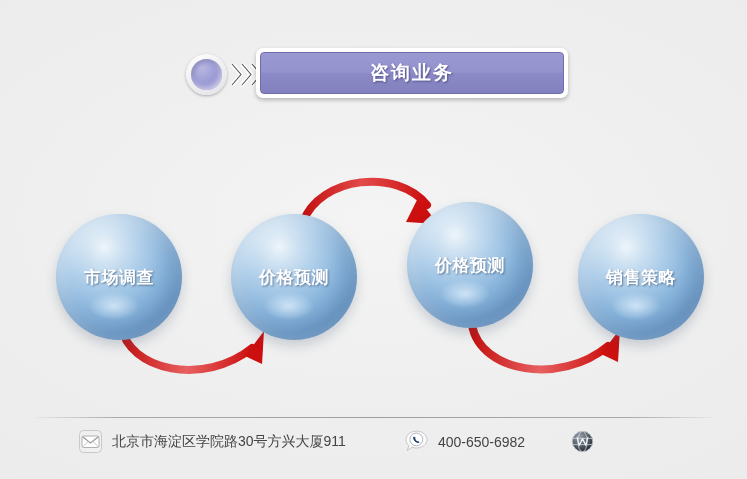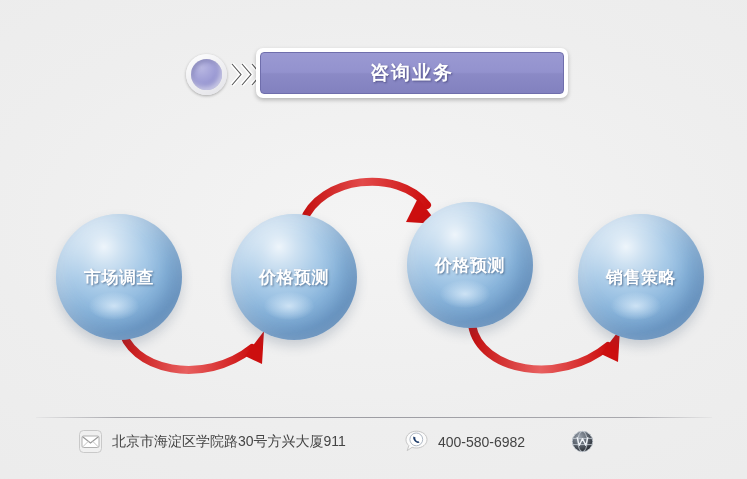--- a/index.html
+++ b/index.html
@@ -286,21 +286,21 @@
         </svg>
         <span class="f-text">北京市海淀区学院路30号方兴大厦911</span>
       </div>
 
       <div class="f-item" id="f-item-phone">
         <svg class="f-icon" viewBox="0 0 25 25">
           <path d="M12.5,2.2 C18.6,2.2 23,6 23,10.6 C23,15.2 18.6,19 12.5,19 C10.9,19 9.4,18.8 8.1,18.3 L3.2,21.6 L4.9,16.6 C3,15.1 2,12.9 2,10.6 C2,6 6.4,2.2 12.5,2.2 Z" fill="#fbfbfb" stroke="#c6c6c6" stroke-width="1"></path>
           <circle cx="12.3" cy="10.4" r="6.4" fill="#ffffff" stroke="#9aa6b5" stroke-width="0.8"></circle>
           <path d="M9.6,7.4 C9.1,8.0 9.0,9.1 9.6,10.4 C10.4,12.1 12.0,13.5 13.7,13.9 C14.6,14.1 15.2,13.8 15.5,13.2 L14.0,11.9 C13.6,12.2 13.2,12.2 12.8,11.9 C12.1,11.4 11.5,10.6 11.3,9.8 C11.2,9.3 11.3,9.0 11.7,8.8 Z" fill="#1f3d6b"></path>
         </svg>
-        <span class="f-text">400-580-6982</span>
+        <span class="f-text">400-650-6982</span>
       </div>
 
       <div class="f-item" id="f-item-web">
         <svg class="f-icon" viewBox="0 0 25 25">
           <defs>
             <radialGradient id="globeG" cx="36%" cy="28%" r="78%">
               <stop offset="0%" stop-color="#9aa2ad"></stop>
               <stop offset="50%" stop-color="#5d656f"></stop>
               <stop offset="100%" stop-color="#24282e"></stop>
             </radialGradient>

